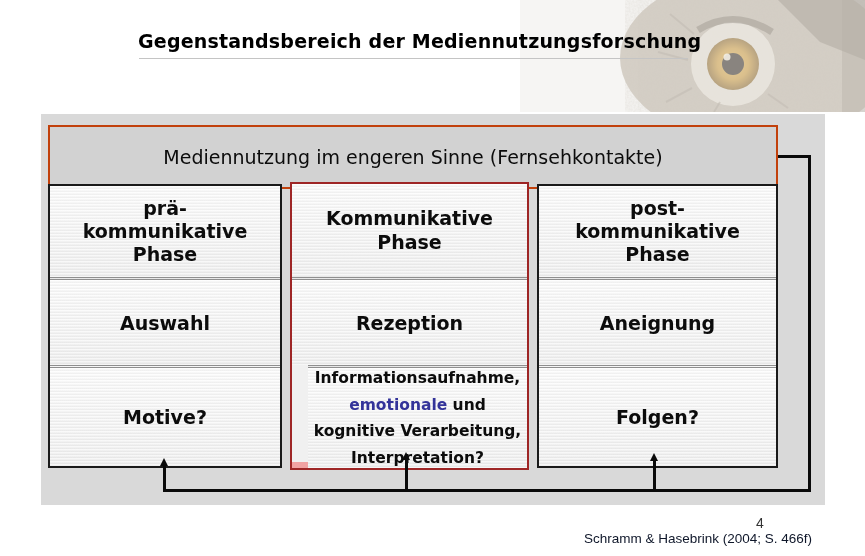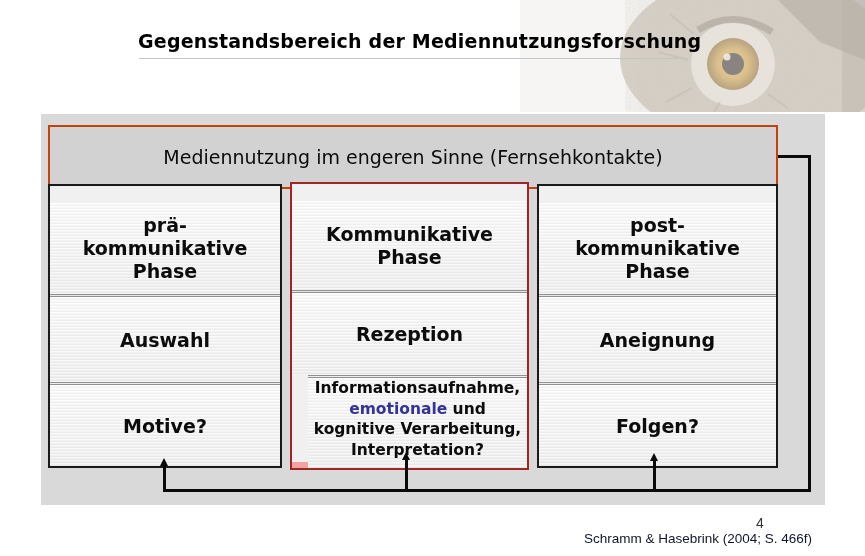--- a/index.html
+++ b/index.html
@@ -39,27 +39,27 @@
   .col-3 { left:537px; top:184px; width:241px; height:284px; }
   .cell {
     display:flex; align-items:center; justify-content:center; text-align:center;
     background-image:
       repeating-linear-gradient(180deg,
         rgba(255,255,255,0.55) 0px, rgba(255,255,255,0.55) 1px,
         rgba(222,222,222,0.35) 2px, rgba(222,222,222,0.35) 3px),
       linear-gradient(180deg, #fcfcfc 0%, #ececec 100%);
     font-weight:bold; color:#0c0c0c;
   }
-  .cell-phase  { height:91px; font-size:19px; line-height:1.22; padding:0 26px;margin-top:17px; }
+  .cell-phase  { height:91px; font-size:19px; line-height:1.22; padding:0 26px; }
   .col-2 .cell-phase { height:93px; }
   .cell-action { height:88px; font-size:19px; border-top:3px double #8f8f8f; }
   .cell-question { flex:1; font-size:19px; border-top:3px double #8f8f8f; }
   .cell-question-mid { flex:1; font-size:15.5px; line-height:1.32;
     border-top:3px double #8f8f8f; flex-direction:column;
-    justify-content:center; padding-bottom:8px;margin-left:16px; }
+    justify-content:space-between; padding-bottom:0;margin-left:16px; }
   .q-line { display:block; }
   .emph-blue { color:#333399; }
   .bracket-h {
     position:absolute; left:778px; top:155px; width:33px; height:3px; background:#0a0a0a;
   }
   .bracket-v {
     position:absolute; left:808px; top:155px; width:3px; height:337px; background:#0a0a0a;
   }
   .bottom-line {
     position:absolute; left:163px; top:489px; width:648px; height:3px; background:#0a0a0a;

